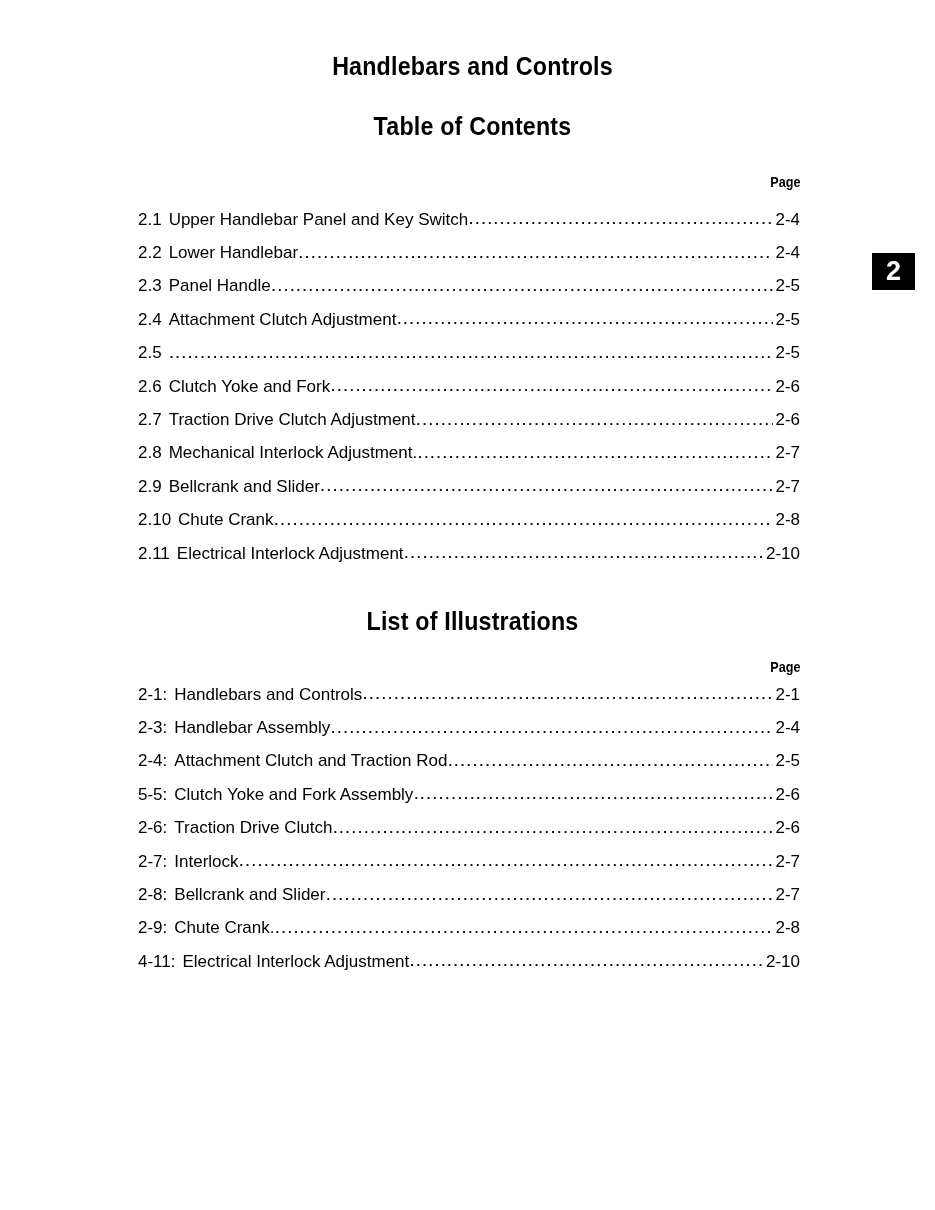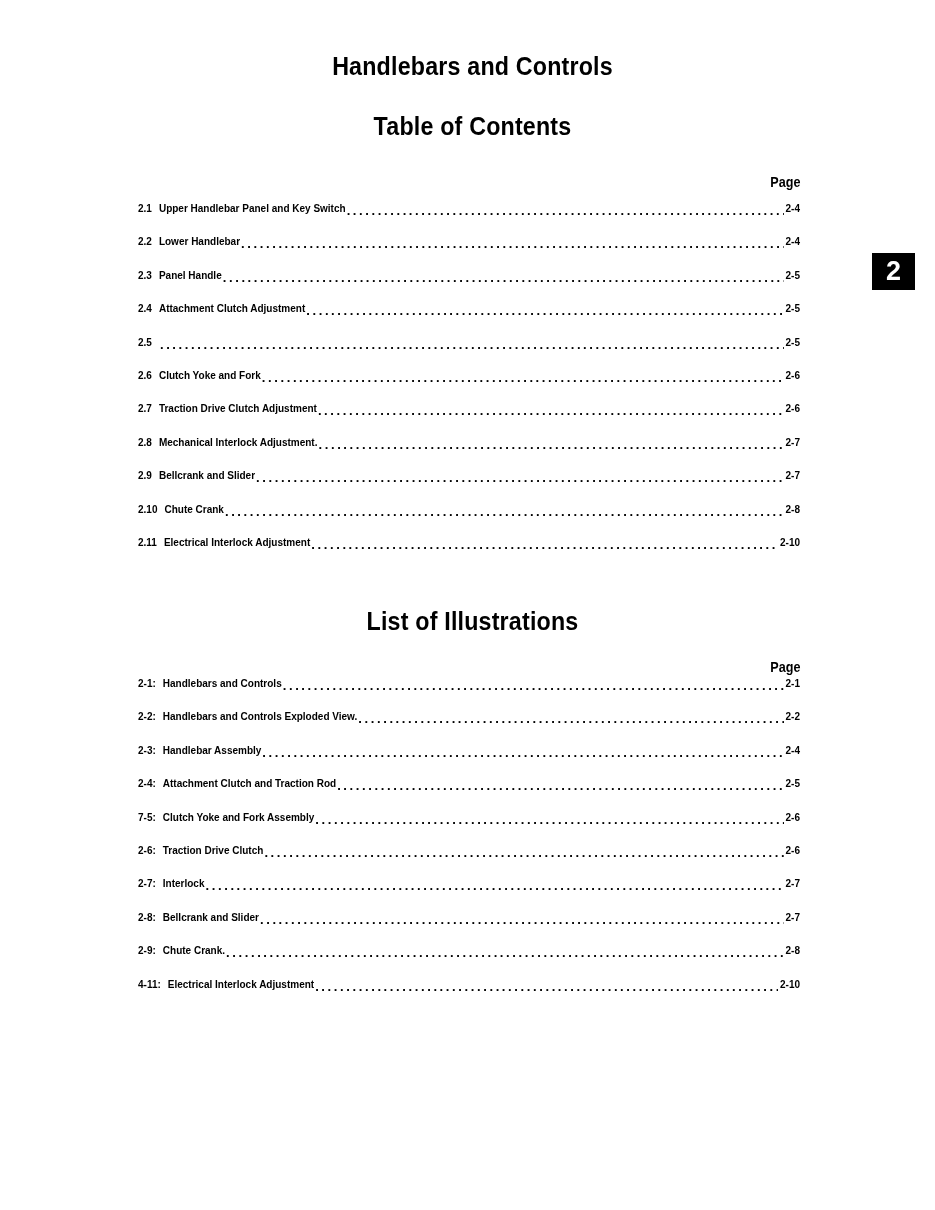--- a/index.html
+++ b/index.html
@@ -11,22 +11,22 @@
       position: absolute; left: 0; width: 945px; text-align: center;
       font-weight: bold; font-size: 25px; letter-spacing: 0.2px;
       transform: scaleX(0.93); transform-origin: center;
     }
     .page-label {
       position: absolute; right: 135px; font-weight: bold; font-size: 14px;
       transform: scaleX(0.9); transform-origin: right;
     }
     .list { position: absolute; left: 138px; width: 662px; margin: 0; padding: 0; list-style: none; }
     .row {
-      display: flex; align-items: flex-start; height: 33.4px;
-      font-weight: bold; font-size: 10px; white-space: nowrap;
+      display: flex; align-items: center; height: 33.4px;
+      font-weight: normal; font-size: 17px; white-space: nowrap;
     }
     .row .num { margin-right: 7px; }
     .row .label { }
     .row .leader {
       flex: 1; overflow: hidden; margin: 0 2px 0 1px;
       letter-spacing: 4.2px; font-weight: bold; font-size: 13px;
     }
     .row .leader::before {
       content: ". . . . . . . . . . . . . . . . . . . . . . . . . . . . . . . . . . . . . . . . . . . . . . . . . . . . . . . . . . . . . . . . . . . . . . . . . . . . . . . . . . . . . . . . . . . . . . . . . . . . . . . . . . . . . . . . . . . . . . . . . . . . . . . . . . . . . . . . . . . . . . . . . . . . . .";
       letter-spacing: 0px; word-spacing: -1px;
@@ -121,39 +121,33 @@
 <div class="page-label" style="top:659px;">Page</div>
 
 <ul class="list" style="top:678px;">
   <li class="row">
       <span class="num">2-1:</span>
       <span class="label">Handlebars and Controls</span>
       <span class="leader"></span>
       <span class="pg">2-1</span>
     </li>
   <li class="row">
-      <span class="num">2-2:</span>
-      <span class="label">Handlebars and Controls Exploded View.</span>
-      <span class="leader"></span>
-      <span class="pg">2-2</span>
-    </li>
-  <li class="row">
       <span class="num">2-3:</span>
       <span class="label">Handlebar Assembly</span>
       <span class="leader"></span>
       <span class="pg">2-4</span>
     </li>
   <li class="row">
       <span class="num">2-4:</span>
       <span class="label">Attachment Clutch and Traction Rod</span>
       <span class="leader"></span>
       <span class="pg">2-5</span>
     </li>
   <li class="row">
-      <span class="num">7-5:</span>
+      <span class="num">5-5:</span>
       <span class="label">Clutch Yoke and Fork Assembly</span>
       <span class="leader"></span>
       <span class="pg">2-6</span>
     </li>
   <li class="row">
       <span class="num">2-6:</span>
       <span class="label">Traction Drive Clutch</span>
       <span class="leader"></span>
       <span class="pg">2-6</span>
     </li>

